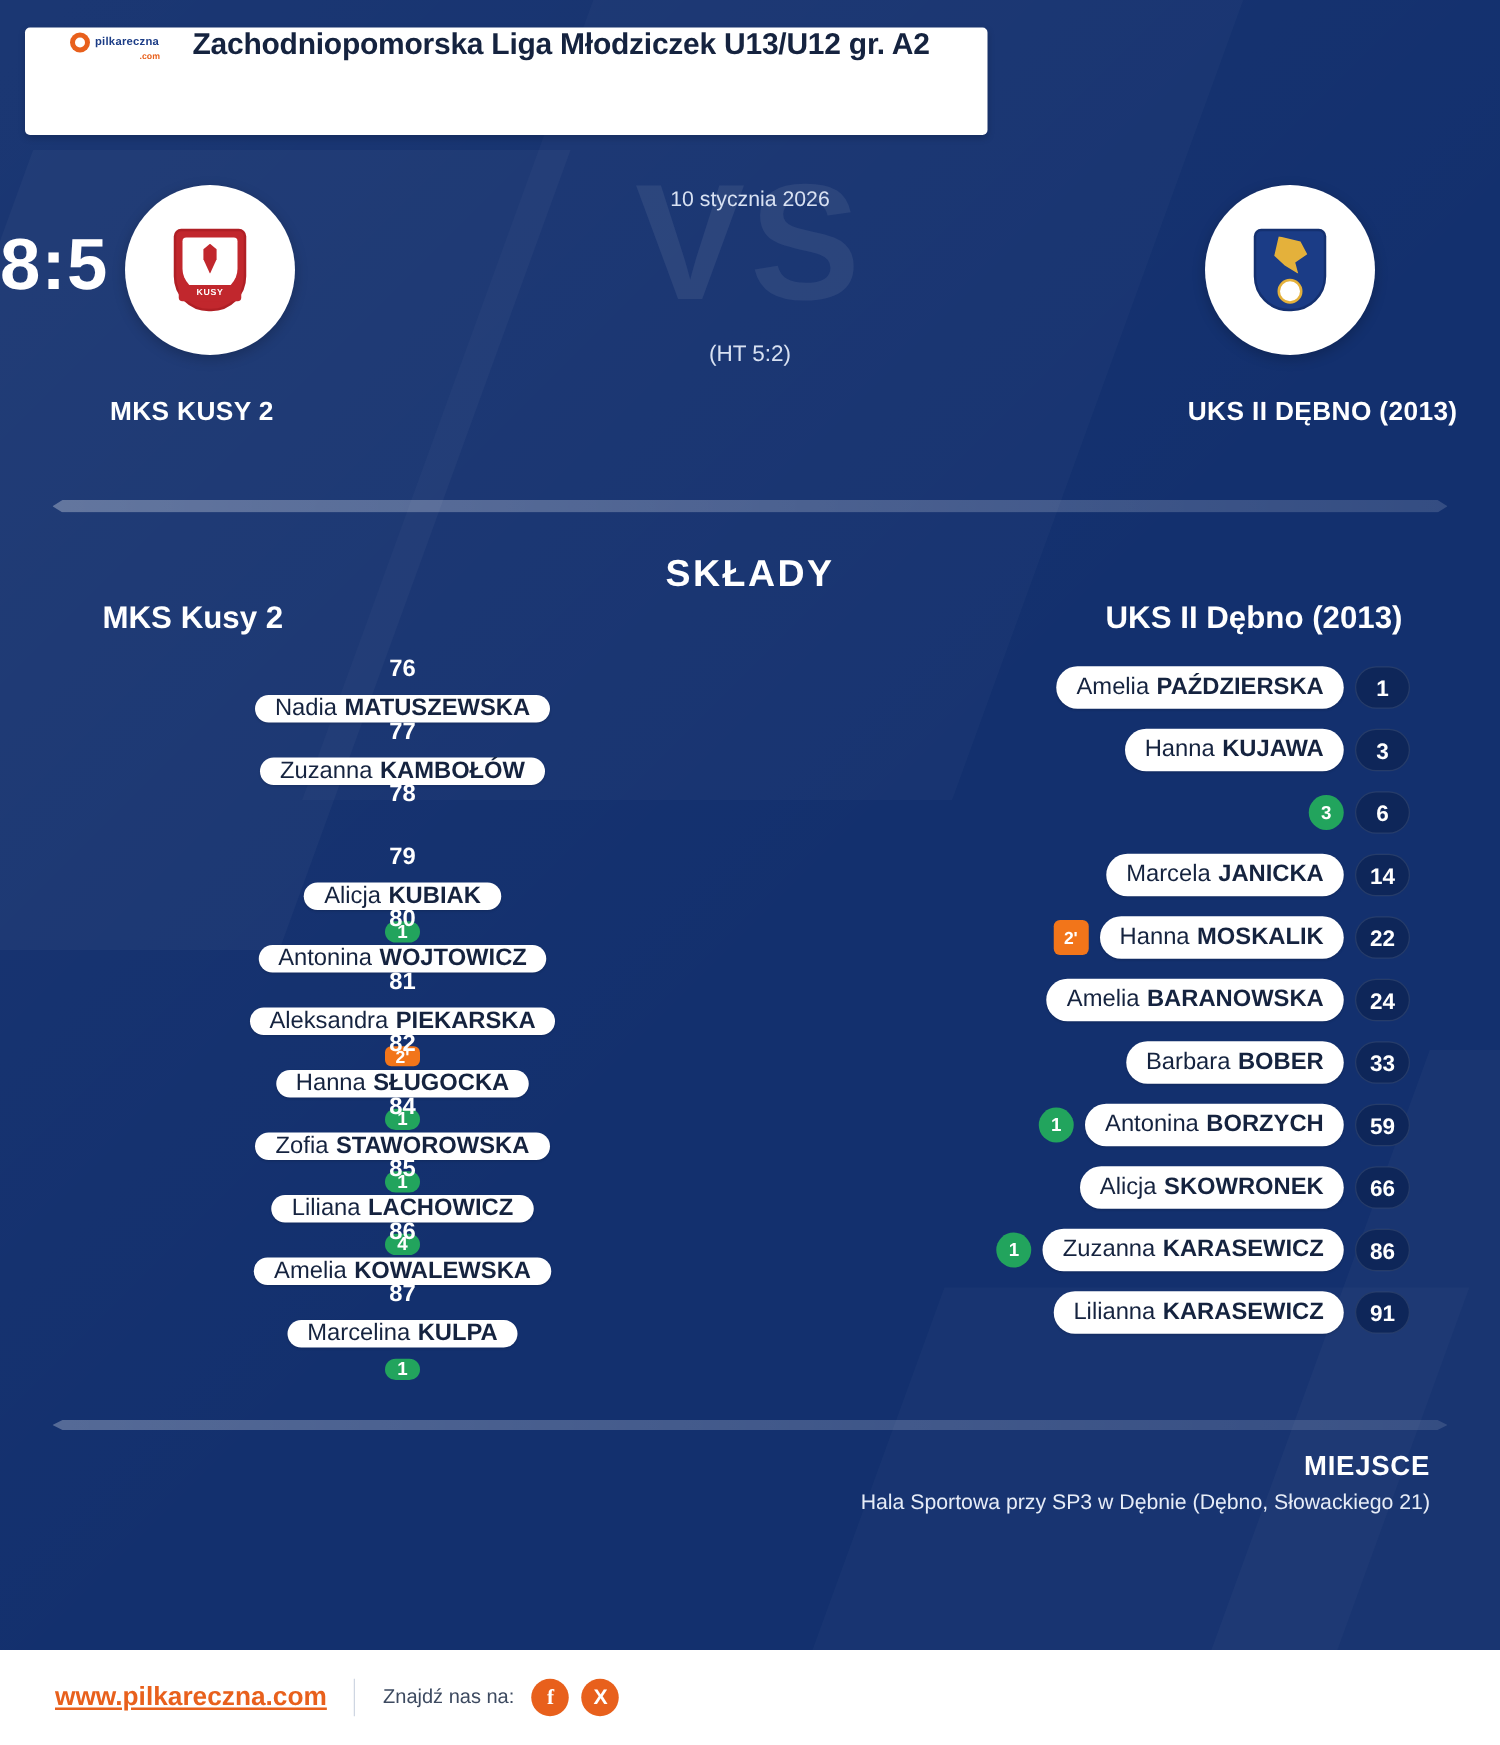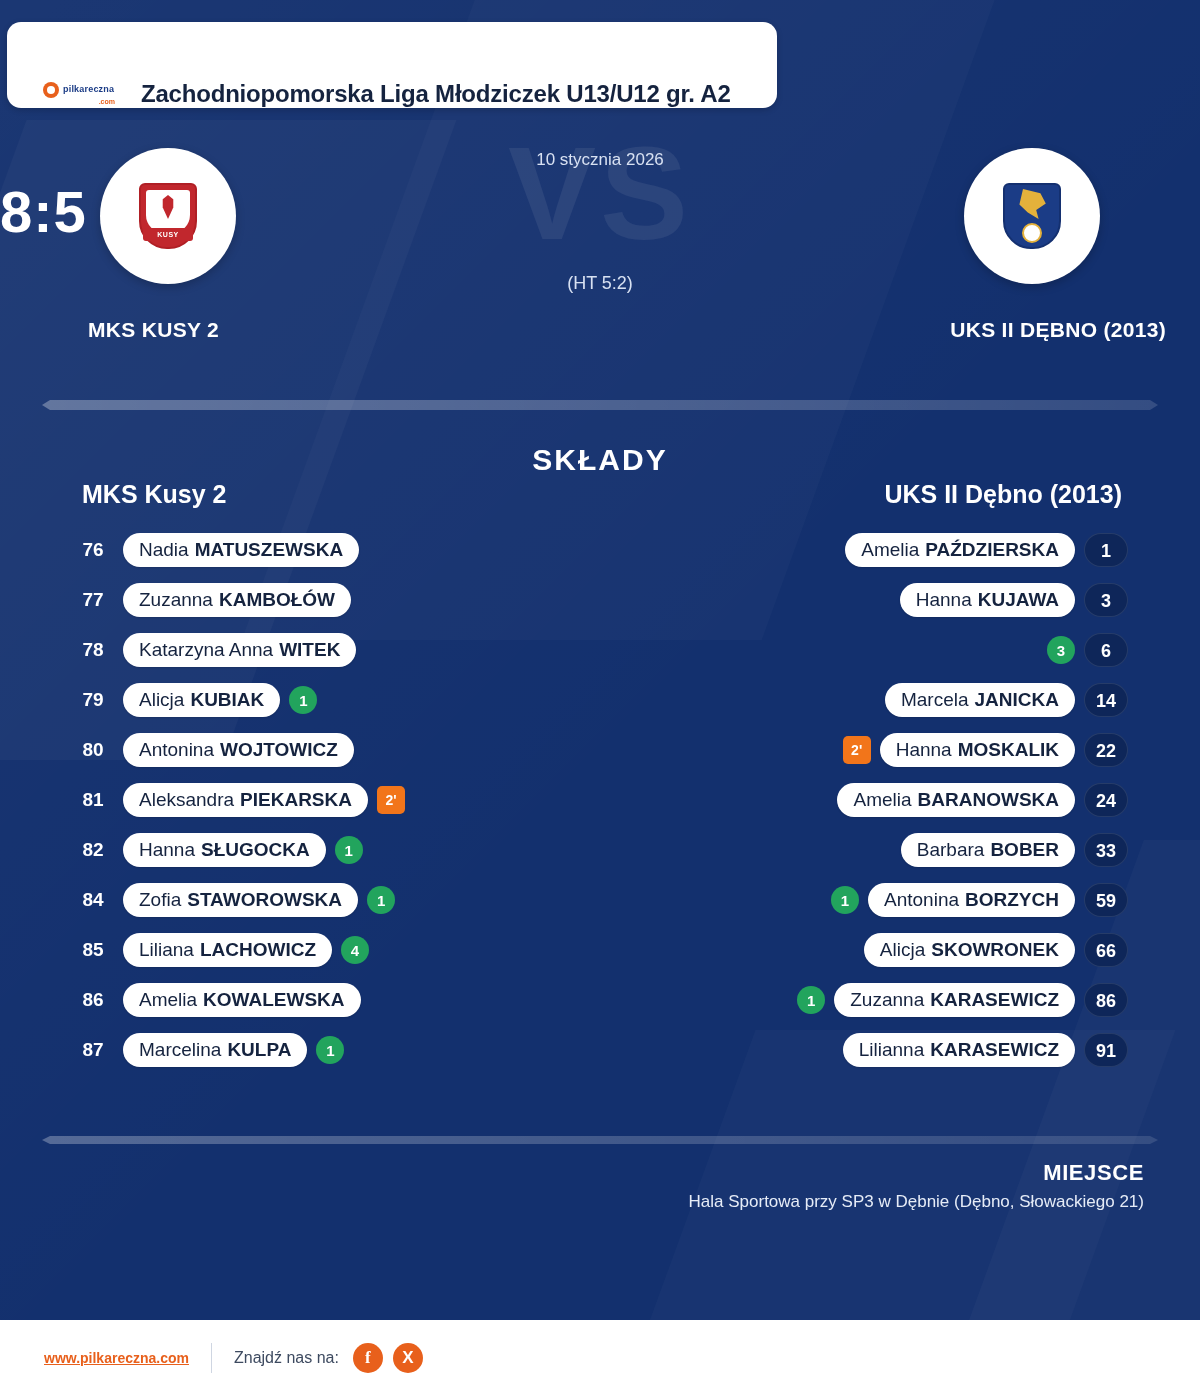--- a/index.html
+++ b/index.html
@@ -26,25 +26,25 @@
     pointer-events:none;
   }
   .deco.a { width:430px; height:640px; left:-90px; top:120px; transform:skewX(-20deg); }
   .deco.b { width:520px; height:760px; left:380px; top:-120px; transform:skewX(-20deg); background:rgba(255,255,255,0.022); }
   .deco.c { width:260px; height:900px; right:-40px; top:840px; transform:skewX(-20deg); background:rgba(255,255,255,0.028); }
   .deco.d { width:420px; height:360px; right:90px; top:1030px; transform:skewX(-20deg); background:rgba(255,255,255,0.022); }
 
   
   .header-card {
     position:absolute;
-    left:7px; top:22px;
+    left:20px; top:22px;
     width:770px; height:86px;
     background:#ffffff;
-    border-radius:14px;
-    display:flex; align-items:flex-end;
+    border-radius:4px;
+    display:flex; align-items:flex-start;
     box-shadow:0 2px 6px rgba(0,0,0,0.18);
     z-index:5;
   }
   .brand-logo {
     margin-left:36px; margin-right:26px;
     width:72px; height:30px;
     display:flex; flex-direction:column; justify-content:center;
   }
   .brand-logo .bl-row { display:flex; align-items:center; gap:4px; }
   .brand-ball {
@@ -175,20 +175,21 @@
     position:absolute; top:525px;
     width:500px;
   }
   .lineup.home { left:72px; }
   .lineup.away { right:72px; }
 
   .player-row {
     height:50px;
     display:flex; align-items:center;
     gap:9px;
+    flex-direction:column;
   }
   .lineup.away .player-row { flex-direction:row-reverse; }
 
   .shirt-no {
     width:42px; text-align:center;
     color:#ffffff; font-size:19px; font-weight:bold;
   }
   .lineup.away .shirt-no {
     width:44px; height:34px; line-height:34px;
     background:#0e2659; border-radius:17px;
@@ -232,21 +233,21 @@
   
   .footer {
     position:absolute; left:0; bottom:0;
     width:1200px; height:76px;
     background:#ffffff;
     display:flex; align-items:center;
     z-index:6;
   }
   .footer-url {
     margin-left:44px;
-    color:#e8601c; font-size:14px; font-weight:bold;
+    color:#e8601c; font-size:21px; font-weight:bold;
   }
   .footer-sep {
     margin:0 22px; width:1px; height:30px; background:#cfd6e2;
   }
   .footer-find { color:#3d4a60; font-size:16px; margin-right:14px; }
   .soc {
     width:30px; height:30px; border-radius:50%;
     display:flex; align-items:center; justify-content:center;
     color:#ffffff; font-size:17px; font-weight:bold;
     margin-right:10px;
@@ -317,24 +318,20 @@
       </div>
       <div class="player-row">
         <div class="shirt-no">77</div>
         <div class="name-pill">
           <span class="first">Zuzanna</span>
           <b>KAMBOŁÓW</b>
         </div>
       </div>
       <div class="player-row">
         <div class="shirt-no">78</div>
-        <div class="name-pill">
-          <span class="first">Katarzyna Anna</span>
-          <b>WITEK</b>
-        </div>
       </div>
       <div class="player-row">
         <div class="shirt-no">79</div>
         <div class="name-pill">
           <span class="first">Alicja</span>
           <b>KUBIAK</b>
         </div>
         <div class="badge goal">1</div>
       </div>
       <div class="player-row">

